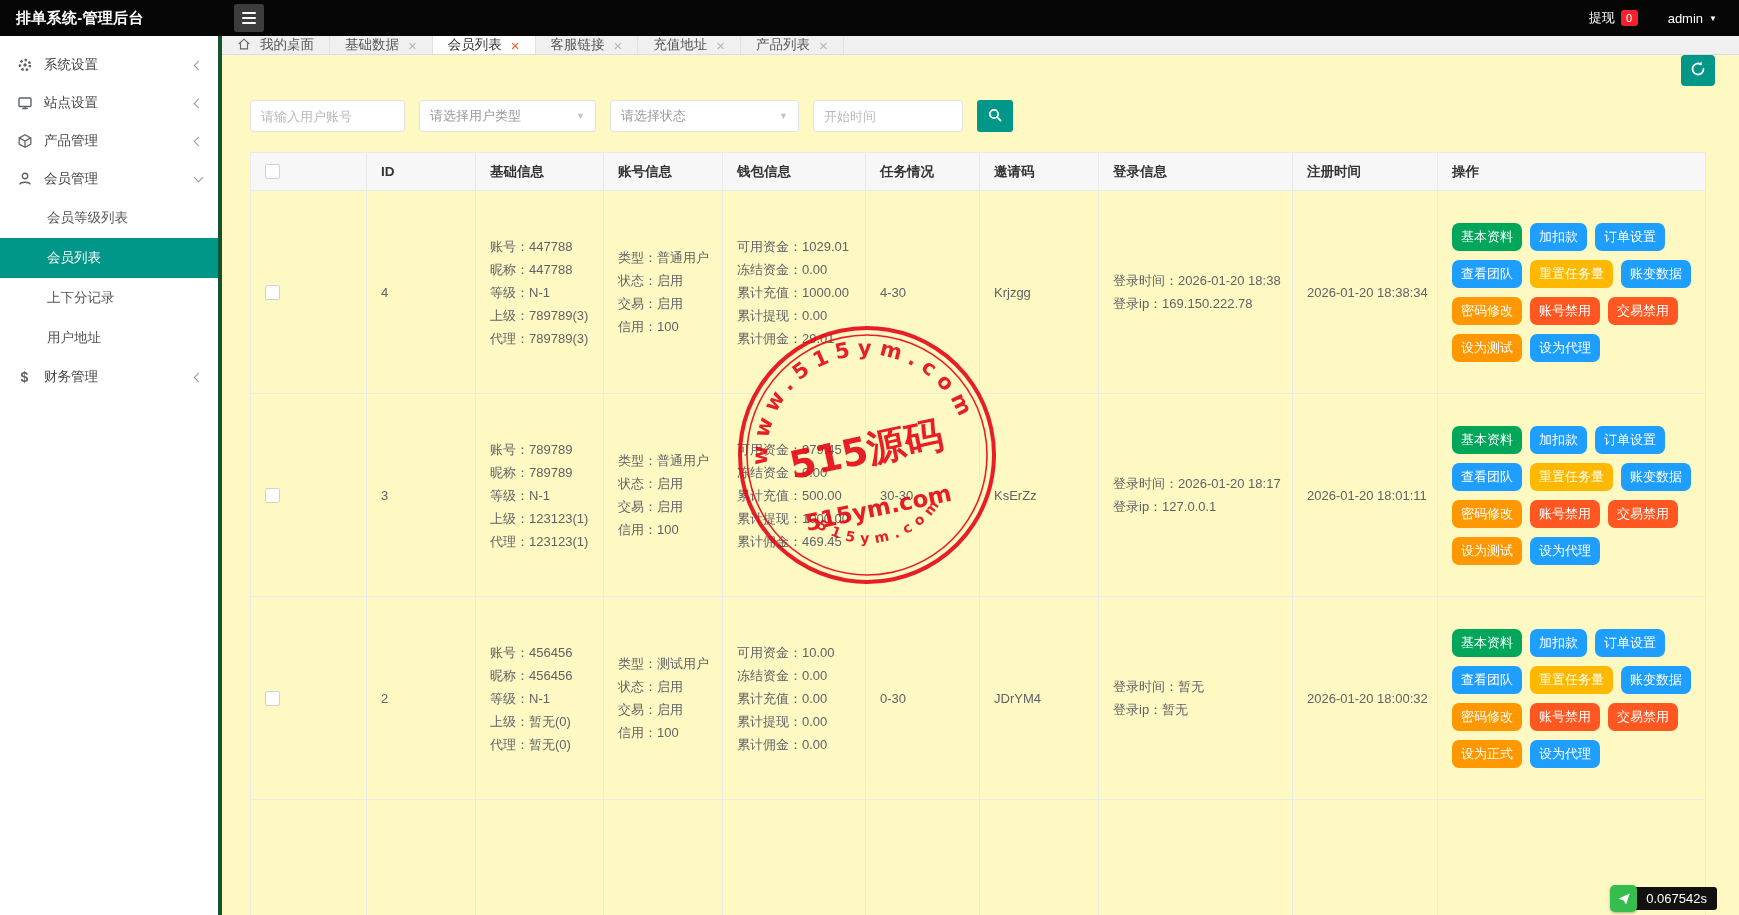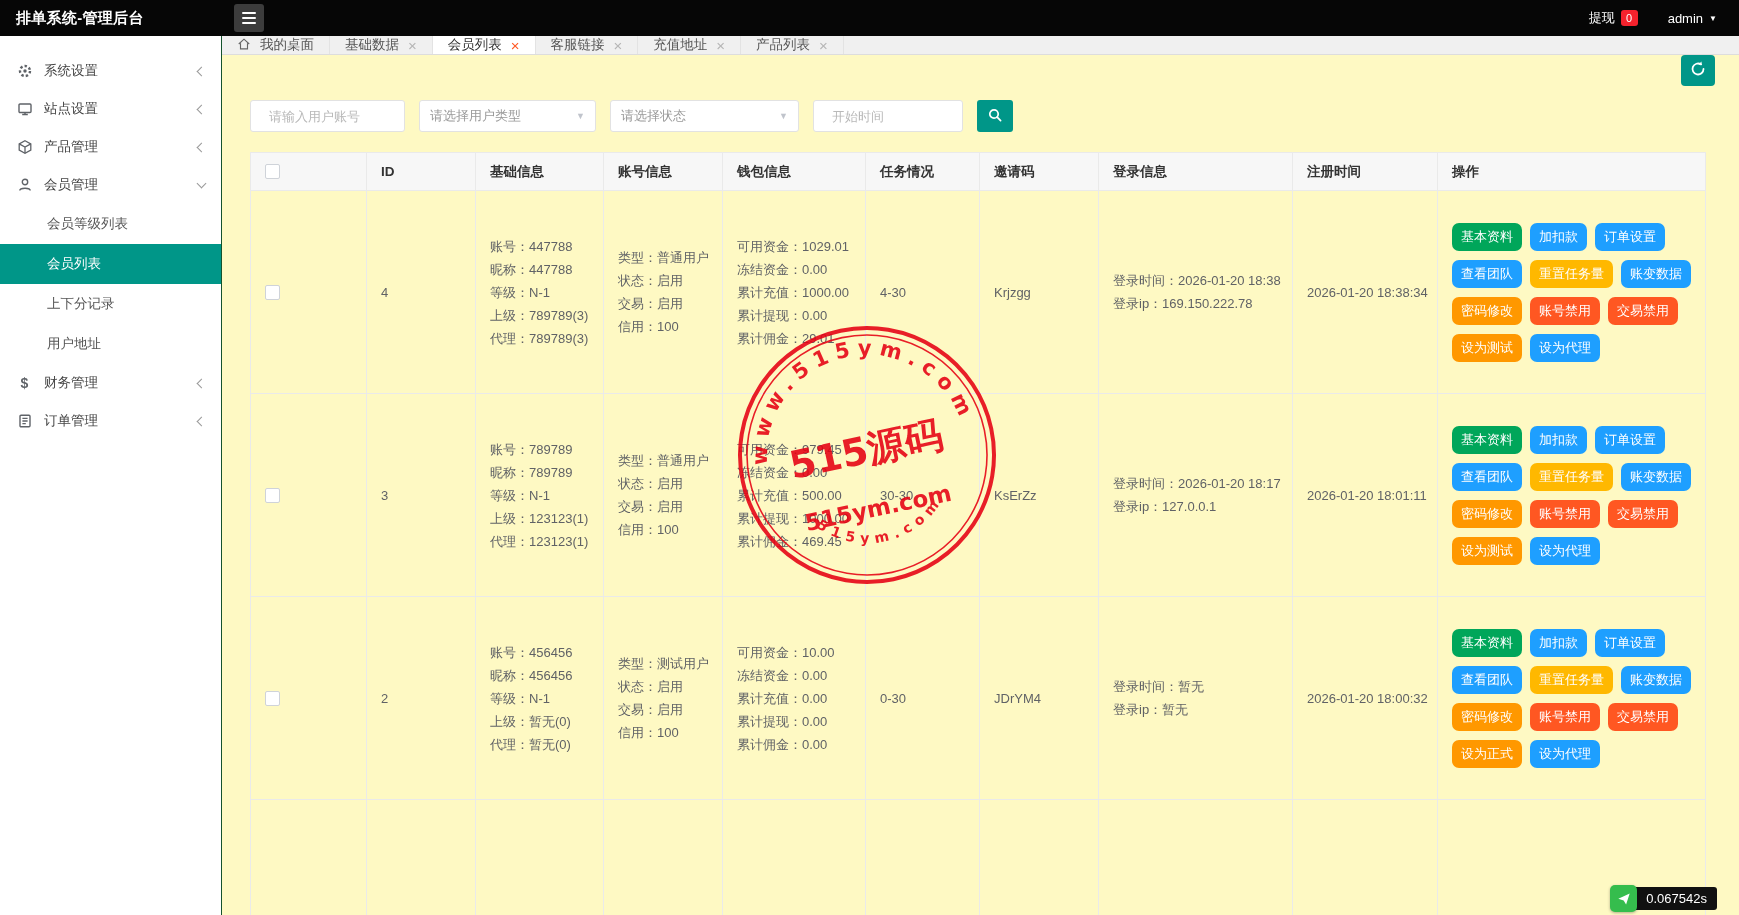--- a/index.html
+++ b/index.html
@@ -10,42 +10,42 @@
 .brand{width:222px;padding-left:16px;font-size:15px;font-weight:700;letter-spacing:.3px;white-space:nowrap}
 .hamb{width:30px;height:28px;margin-left:12px;background:#3c3c3c;border-radius:3px;display:flex;flex-direction:column;align-items:center;justify-content:center;gap:3px;cursor:pointer}
 .hamb i{width:14px;height:2px;background:#fff;border-radius:1px}
 .top-r{margin-left:auto;display:flex;align-items:center;gap:30px;padding-right:22px}
 .withdraw{display:flex;align-items:center;gap:6px;font-size:13px;cursor:pointer}
 .wd-badge{min-width:17px;height:16px;background:#f5222d;border-radius:3px;font-size:11px;display:inline-flex;align-items:center;justify-content:center;padding:0 4px}
 .userbox{display:flex;align-items:center;gap:6px;font-size:13px;cursor:pointer}
 .caret-down{font-size:8px;color:inherit}
 
 .layout{display:flex;height:879px}
-.sidebar{width:222px;border-right:1px solid #14532d;padding-top:16px;background:#fff;flex:0 0 auto}
+.sidebar{width:222px;border-right:4px solid #14532d;padding-top:10px;background:#fff;flex:0 0 auto}
 .s-item{height:38px;display:flex;align-items:center;gap:11px;padding:0 16px;font-size:13.5px;color:#444;cursor:pointer}
 .s-lbl{flex:1}
 .sico{width:17px;display:inline-flex;justify-content:center;color:#5f6368;font-weight:700;font-size:14px}
 .chev{width:7px;height:7px;border-right:1.6px solid #999;border-bottom:1.6px solid #999;flex:0 0 auto}
 .chev.left{transform:rotate(135deg)}
 .chev.down{transform:rotate(45deg);margin-top:-3px}
 .s-sub{height:40px;display:flex;align-items:center;padding-left:47px;font-size:13.5px;color:#555;cursor:pointer}
 .s-sub.active{background:#009688;color:#fff}
 .main{flex:1;display:flex;flex-direction:column;position:relative;background:#fef9c3;overflow:hidden}
 
 .tabbar{height:42px;background:#f0f0f0;border-bottom:1px solid #ddd;display:flex}
 .tab{display:flex;align-items:center;gap:9px;padding:0 15px;font-size:13.5px;color:#555;border-right:1px solid #e3e3e3;cursor:pointer}
 .tab.active{background:#fff;color:#333}
 .tab .x{color:#b5b5b5;font-size:15px;line-height:1}
 .tab.active .x{color:#ff5722}
 
 .strip{height:42px;display:flex;align-items:center;justify-content:flex-end;padding-right:24px}
 .icon-btn{width:34px;height:31px;background:#009688;border:none;border-radius:4px;display:flex;align-items:center;justify-content:center;cursor:pointer}
 
 .filters{display:flex;gap:14px;align-items:center;padding:14px 0 0 28px}
-.inp{height:32px;border:1px solid #e2e2e2;border-radius:3px;padding:0 18px;font-size:13px;color:#333;outline:none}
+.inp{height:32px;border:1px solid #e2e2e2;border-radius:3px;padding:0 10px;font-size:13px;color:#333;outline:none}
 .inp::placeholder{color:#b9b9b9}
 .inp.acc{width:155px}.inp.time{width:150px}
 .sel{height:32px;border:1px solid #e2e2e2;border-radius:3px;display:flex;align-items:center;justify-content:space-between;padding:12px 10px;font-size:13px;color:#999;cursor:pointer;background:#fff}
 .sel.type{width:177px}.sel.status{width:189px}
 .sel .caret-down{color:#c0c4cc;font-size:9px}
 .srch{width:36px;height:32px;background:#009688;border:none;border-radius:3px;display:flex;align-items:center;justify-content:center;cursor:pointer}
 
 .actions{display:flex;align-items:center;gap:17px;padding:17px 34px 0 28px}
 .btn{height:30px;border:none;border-radius:3px;color:#fff;font-size:13.5px;padding:0 13px;cursor:pointer;display:inline-flex;align-items:center;gap:6px}
 .btn.danger{background:#ff5722}
@@ -143,30 +143,20 @@
       </div>
     <div class="s-sub">
         <span>上下分记录</span>
       </div>
     <div class="s-sub">
         <span>用户地址</span>
       </div>
     <div class="s-item">
       <span class="sico">$</span>
       <span class="s-lbl">财务管理</span>
-      <span class="chev left"></span>
-    </div>
-    <div class="s-item">
-      <span class="sico">
-          <svg width="16" height="16" viewBox="0 0 16 16">
-            <rect x="3" y="2.2" width="10" height="11.6" rx="1" fill="none" stroke="#5f6368" stroke-width="1.4"></rect>
-            <path d="M5.4 5.4h5.2M5.4 8h5.2M5.4 10.6h3.4" stroke="#5f6368" stroke-width="1.3"></path>
-          </svg>
-        </span>
-      <span class="s-lbl">订单管理</span>
       <span class="chev left"></span>
     </div>
   </div>
 
   <div class="main">
     <div class="tabbar">
       <div class="tab">
         <span><svg width="14" height="14" viewBox="0 0 16 16">
               <path d="M2 8 8 2.5 14 8M4 7v6.5h8V7" fill="none" stroke="#666" stroke-width="1.3"></path>
             </svg></span>

